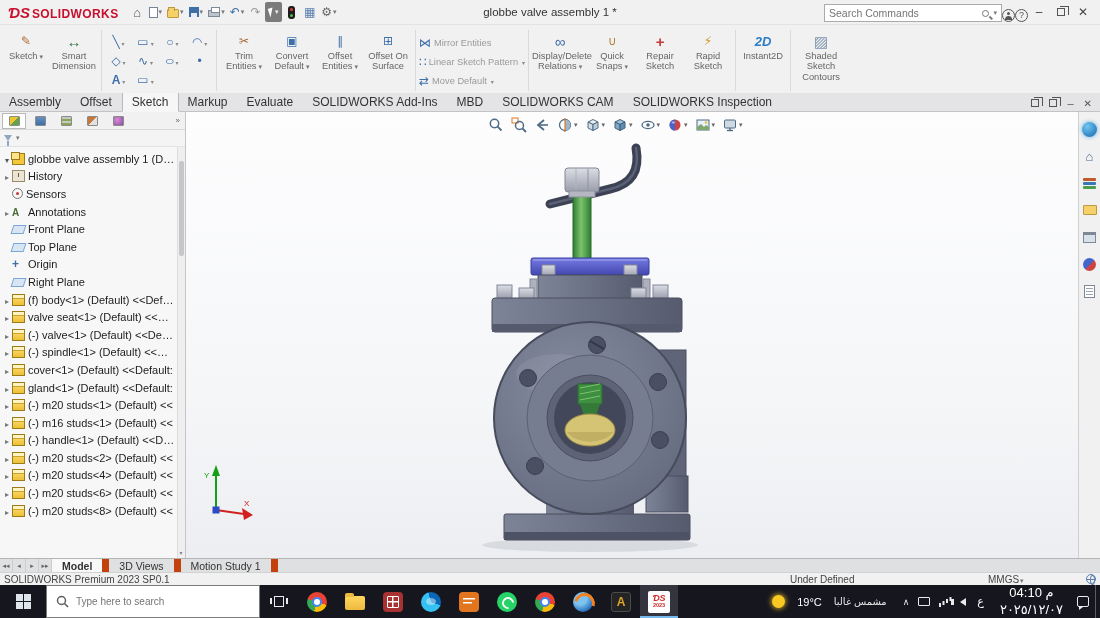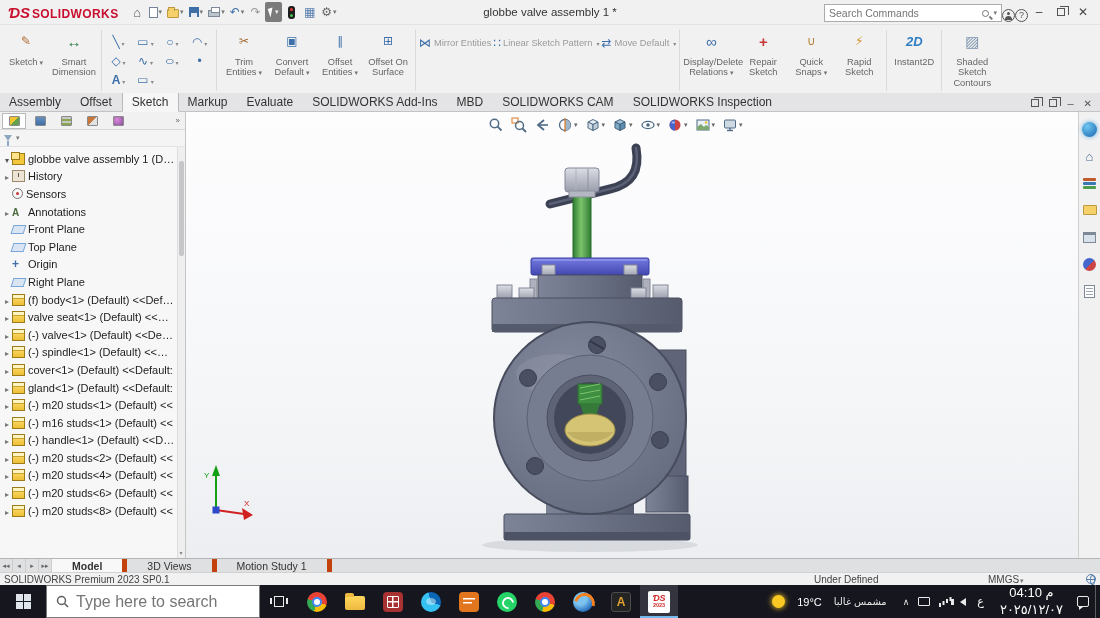--- a/index.html
+++ b/index.html
@@ -46,28 +46,28 @@
 .mi-mag::after{content:"";position:absolute;left:6px;top:6px;width:4px;height:1.6px;background:#777;transform:rotate(45deg)}
 .mi-grid::before{content:"▦";font-size:12px;color:#5a7fae}
 .mi-gear::before{content:"⚙";font-size:12px;color:#666}
 .mi-undo::before{content:"↶";font-size:12px;color:#3e6fa7}
 .mi-redo::before{content:"↷";font-size:12px;color:#9a9a9a}
 
 
 .ribbon{position:absolute;top:25px;left:0;right:0;height:68px;background:#f1f1f2;display:flex;align-items:stretch;padding:3px 2px 0;overflow:hidden;z-index:29}
 .rsep{width:1px;background:#dadada;margin:2px 3px;flex:0 0 auto}
 .rbig{flex:0 0 auto;width:48px;display:flex;flex-direction:column;align-items:center;padding-top:3px;cursor:default}
-.rico{width:22px;height:20px;display:flex;align-items:center;justify-content:center;font-size:16px;margin-bottom:6px}
+.rico{width:22px;height:20px;display:flex;align-items:center;justify-content:center;font-size:16px;margin-bottom:0}
 .rlbl{font-size:9.3px;color:#666;text-align:center;line-height:1.12;width:48px}
 .car::after{content:"▾";font-size:7px;color:#777;margin-left:2px}
 .mcar::after{content:"▾";font-size:6px;color:#888;margin-left:1px}
 .sgrid{flex:0 0 auto;display:grid;grid-template-columns:repeat(4,27px);grid-auto-rows:19px;align-content:start;padding-top:4px}
 .scell{display:flex;align-items:center;justify-content:center;gap:1px}
 .g{color:#3d6fa8;font-size:12px;line-height:1}
-.pgroup{flex:0 0 auto;display:flex;justify-content:flex-start;padding-top:6px;gap:2px}
+.pgroup{flex:0 0 auto;display:flex;flex-direction:column;justify-content:flex-start;padding-top:6px;gap:2px}
 .prow{display:flex;align-items:center;gap:3px;height:17px;color:#9a9a9a;font-size:9.3px;white-space:nowrap}
 .g-pencil::before{content:"✎";color:#b06a30}
 .g-dim::before{content:"↔";color:#2e7d46;font-size:15px}
 .g-line::before{content:"╲"}
 .g-rect::before{content:"▭"}
 .g-circ::before{content:"○"}
 .g-arc::before{content:"◠"}
 .g-poly::before{content:"◇"}
 .g-spl::before{content:"∿"}
 .g-ell{display:inline-block;transform:scaleX(1.35)}
@@ -148,39 +148,39 @@
 .ts-fold{width:14px;height:10px;background:#f6d169;border:1px solid #bd9a3d;border-radius:1px;position:relative}
 .ts-pal{width:13px;height:11px;background:#d9e2ea;border:1px solid #7d8996}
 .ts-pal::before{content:"";position:absolute;width:13px;height:3px;background:#7d8996;margin:-1px 0 0 -1px}
 .ts-app{width:13px;height:13px;border-radius:50%;background:linear-gradient(135deg,#4466cc 50%,#cc4444 50%)}
 .ts-doc{width:11px;height:13px;background:#fff;border:1px solid #7d8996;display:flex;flex-direction:column;gap:2px;padding:2px 1px}
 .ts-doc i{height:1px;background:#9aa5b0}
 
 
 .btabs{position:absolute;left:0;right:0;bottom:46px;height:14px;background:#dfe0e2;border-top:1px solid #b5b5b5;display:flex;align-items:stretch;font-size:10.5px;z-index:22}
 .bnav{width:13px;display:flex;align-items:center;justify-content:center;color:#666;font-size:7px;border-right:1px solid #cdcdcd}
-.btab{padding:0 20px;display:flex;align-items:center;color:#333;border-right:5px solid #c2410c}
+.btab{padding:0 10px;display:flex;align-items:center;color:#333;border-right:7px solid #c2410c}
 .btab.active{background:#f8f8f9;font-weight:bold}
 
 
 .statusbar{position:absolute;left:0;right:0;bottom:33px;height:13px;background:#f1f1f2;border-top:1px solid #d2d2d2;font-size:10px;color:#444;z-index:22}
 .sb-left{position:absolute;left:4px;top:1px}
-.sb-state{position:absolute;left:814px;top:1px}
+.sb-state{position:absolute;left:790px;top:1px}
 .sb-units{position:absolute;left:988px;top:1px;display:flex;align-items:flex-end}
 .mi-globe{width:10px;height:10px;border:1px solid #5a7fae;border-radius:50%;position:absolute;right:4px;top:1px}
 .mi-globe::before{content:"";position:absolute;left:0;top:4px;width:8px;height:1px;background:#5a7fae}
 .mi-globe::after{content:"";position:absolute;left:2.5px;top:0;width:3px;height:8px;border:1px solid #5a7fae;border-radius:50%}
 
 
 .taskbar{position:absolute;left:0;right:0;bottom:0;height:33px;background:#16161f;display:flex;align-items:center;color:#fff;z-index:40}
 .start{width:46px;height:33px;display:flex;align-items:center;justify-content:center}
 .winlogo{width:15px;height:15px;display:grid;grid-template-columns:7px 7px;grid-template-rows:7px 7px;gap:1px}
 .winlogo i{background:#dfe3ea}
 .tsearch{width:214px;height:33px;background:#fff;border:1px solid #7a7a7a;display:flex;align-items:center;gap:7px;padding:0 9px;flex:0 0 auto}
-.tsearch input{border:none;outline:none;flex:1;font-size:16px;color:#666;font-family:inherit;min-width:0;background:transparent}
+.tsearch input{border:none;outline:none;flex:1;font-size:10px;color:#666;font-family:inherit;min-width:0;background:transparent}
 .tapp{width:38px;height:33px;display:flex;align-items:center;justify-content:center;position:relative;flex:0 0 auto}
 .tapp.active{background:#34343f;box-shadow:inset 0 -2px 0 #76b9ed}
 .ic-tv{width:10px;height:11px;border:1.5px solid #eaeaea;position:relative}
 .ic-tv::before{content:"";position:absolute;left:-5px;top:1px;width:2px;height:6px;background:#eaeaea}
 .ic-tv::after{content:"";position:absolute;right:-5px;top:1px;width:2px;height:6px;background:#eaeaea}
 .ic-chrome{width:20px;height:20px;border-radius:50%;background:conic-gradient(#ea4335 0 30%,#fbbc05 30% 55%,#34a853 55% 80%,#ea4335 80% 100%);position:relative}
 .ic-chrome::after{content:"";position:absolute;inset:5px;border-radius:50%;background:#fff;border:2.5px solid #4285f4}
 .ic-folder{width:20px;height:14px;background:linear-gradient(#ffd75e,#eeb93f);border-radius:2px;position:relative;margin-top:3px}
 .ic-folder::before{content:"";position:absolute;top:-3px;left:0;width:9px;height:4px;background:#eeb93f;border-radius:2px 2px 0 0}
 .ic-red{width:20px;height:20px;border-radius:4px;background:#a83232;position:relative}
@@ -372,26 +372,26 @@
       <span>Move Default</span>
         <b class="mcar"></b>
     </div>
   </div>
   <div class="rsep"></div>
   <div class="rbig" style="width:56px">
     <span class="rico g g-rel"></span>
     <span class="rlbl" style="width:56px"><span>Display/Delete Relations</span><b class="car"></b></span>
   </div>
   <div class="rbig">
+    <span class="rico g g-snap"></span>
+    <span class="rlbl"><span>Quick Snaps</span><b class="car"></b></span>
+  </div>
+  <div class="rbig">
     <span class="rico g g-repair"></span>
     <span class="rlbl">Repair Sketch</span>
-  </div>
-  <div class="rbig">
-    <span class="rico g g-snap"></span>
-    <span class="rlbl"><span>Quick Snaps</span><b class="car"></b></span>
   </div>
   <div class="rbig">
     <span class="rico g g-rapid"></span>
     <span class="rlbl">Rapid Sketch</span>
   </div>
   <div class="rsep"></div>
   <div class="rbig">
     <span class="rico i2d">2D</span>
     <span class="rlbl">Instant2D</span>
   </div>

